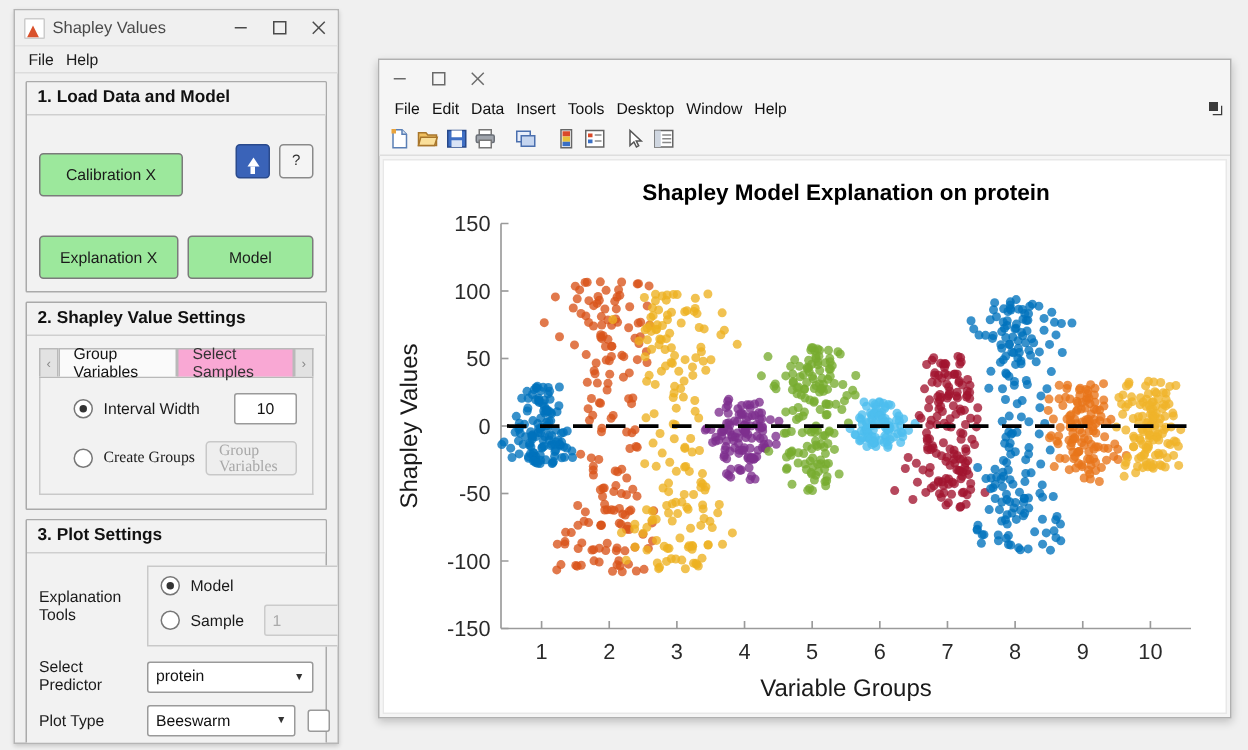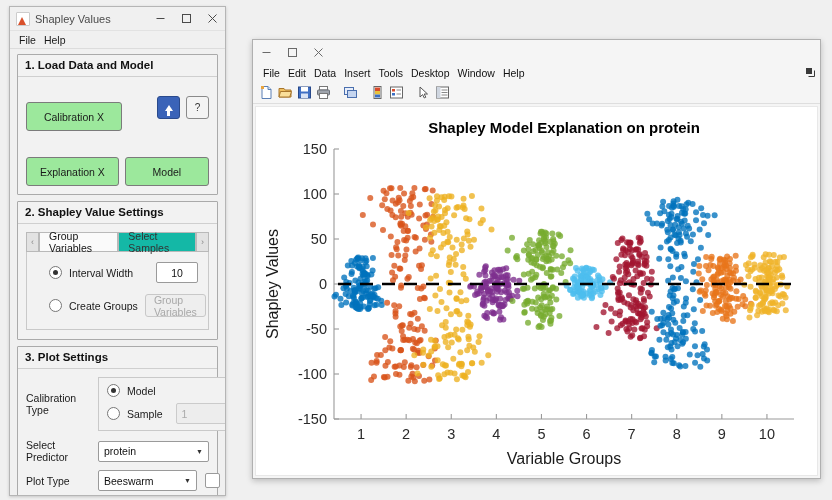--- a/index.html
+++ b/index.html
@@ -64,21 +64,21 @@
   }
   .sqbtn.blue .upstem{position:absolute;left:-1.5px;top:6px;width:3px;height:5px;background:#fff;}
 
   
   .tabstrip{display:flex;align-items:flex-end;height:20px;border-bottom:1px solid #b9b9b9;}
   .tabarrow{
     width:16px;height:19px;background:#e2e2e2;border:1px solid #b9b9b9;border-bottom:none;
     display:flex;align-items:center;justify-content:center;color:#8a8a8a;font-size:9px;box-sizing:border-box;
   }
   .tab{
-    height:19px;padding:0 9px;border:1px solid #b9b9b9;border-bottom:none;background:#14b8a6;
+    height:19px;padding:0 9px;border:1px solid #b9b9b9;border-bottom:none;background:#f9a8d4;
     display:flex;align-items:center;font-size:10.5px;color:#333;box-sizing:border-box;cursor:pointer;
   }
   .tab.active{background:#fafafa;color:#111;position:relative;top:0;}
   .tabpane{border:1px solid #c9c9c9;border-top:none;background:#f2f2f2;padding:10px 10px 12px 22px;}
 
   .radiorow{display:flex;align-items:center;gap:7px;margin-bottom:11px;}
   .radio{
     width:11px;height:11px;border-radius:50%;border:1px solid #777;background:#fff;
     display:flex;align-items:center;justify-content:center;flex:0 0 auto;
   }
@@ -193,34 +193,34 @@
           <div class="tab active">Group Variables</div>
           <div class="tab">Select Samples</div>
           <div class="tabarrow" style="margin-left:auto;">›</div>
         </div>
         <div class="tabpane">
           <div class="radiorow">
             <div class="radio on"></div>
             <span class="rlabel">Interval Width</span>
             <div class="numbox">10</div>
           </div>
-          <div class="radiorow" style="margin-bottom:0;">
+          <div class="radiorow" style="margin-bottom:0;font-family:Liberation Serif, serif;">
             <div class="radio"></div>
             <span class="rlabel">Create Groups</span>
             <div class="gvbtn">Group Variables</div>
           </div>
         </div>
       </div>
     </div>
 
     <div class="panel" style="flex:1 1 auto;">
       <div class="phead">3. Plot Settings</div>
       <div class="pbody" style="padding:8px 8px 6px 8px;">
         <div class="frow" style="align-items:stretch;margin-bottom:8px;">
-          <div class="flabel" style="display:flex;align-items:center;">Calibration Type</div>
+          <div class="flabel" style="display:flex;align-items:center;">Explanation Tools</div>
           <div class="groupbox">
             <div class="radiorow" style="margin-bottom:6px;">
               <div class="radio on"></div>
               <span class="rlabel">Model</span>
             </div>
             <div class="radiorow" style="margin-bottom:0;align-items:center;">
               <div class="radio"></div>
               <span class="rlabel">Sample</span>
               <div class="dd dis narrow" style="margin-left:6px;width:66px;">
                 <span>1</span>

